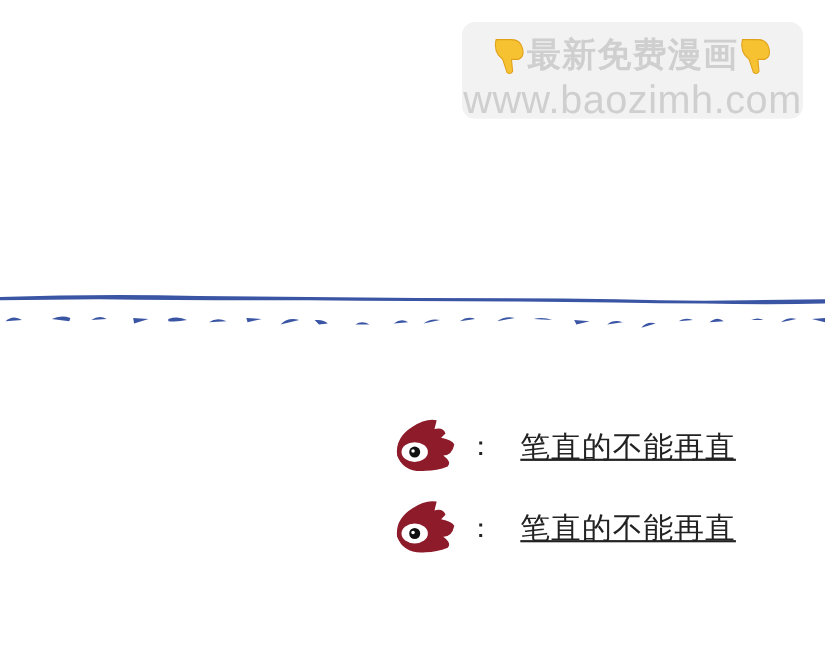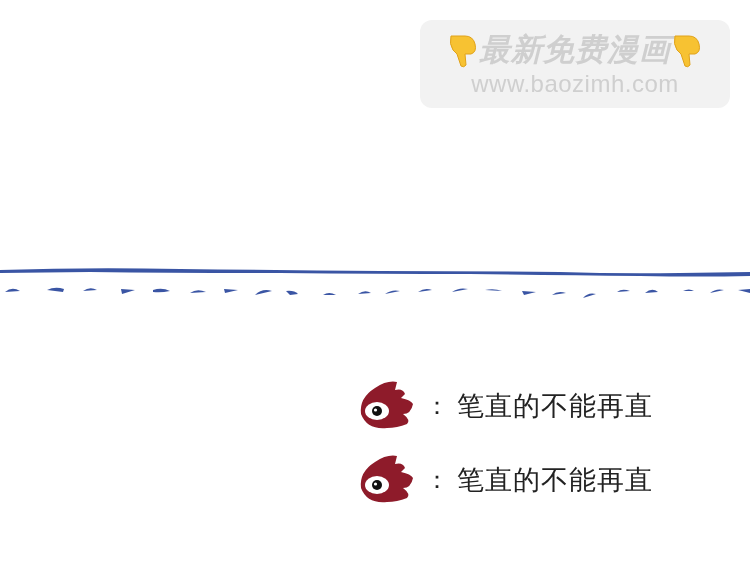--- a/index.html
+++ b/index.html
@@ -6,40 +6,40 @@
     body {
       width: 750px; height: 586px; background: #ffffff; position: relative; overflow: hidden;
       font-family: "DejaVu Sans", "Liberation Sans", sans-serif;
     }
     .watermark {
       position: absolute; left: 420px; top: 20px; width: 310px; height: 88px;
       background: #f2f2f2; border-radius: 12px;
     }
     .wm-top {
       position: absolute; left: 0; top: 10px; width: 100%; height: 40px;
-      display: flex; align-items: center; justify-content: center; gap: 0; font-style: italic;
+      display: flex; align-items: center; justify-content: center; gap: 0;
     }
     .wm-title {
       font-size: 31px; color: #cfcfcf; letter-spacing: 1px; font-weight: bold;
     }
     .wm-hand { width: 32px; height: 36px; }
     .wm-url {
       position: absolute; left: 0; top: 50px; width: 100%; text-align: center;
-      font-family: "Liberation Sans", sans-serif; font-size: 24px; color: #cfcfcf;
+      font-family: "Liberation Sans", sans-serif; font-size: 36px; color: #cfcfcf;
       letter-spacing: 0.5px;
     }
     .divider { position: absolute; left: 0; top: 262px; width: 750px; height: 40px; }
     .credit {
       position: absolute; left: 357px; height: 52px; display: flex; align-items: center;
     }
     .credit-1 { top: 380px; }
     .credit-2 { top: 454px; }
     .weibo { width: 58px; height: 52px; }
     .colon { font-size: 24px; color: #222; margin-left: 10px; width: 30px; }
-    .credit-text { font-size: 27px; color: #222; letter-spacing: 1px; margin-left: 2px; }
+    .credit-text { font-size: 27px; color: #222; letter-spacing: 1px; margin-left: 18px; text-decoration: underline; }
   </style>
 </head>
 <body>
 
 <div class="watermark">
   <div class="wm-top">
     <svg class="wm-hand" viewBox="0 0 32 36">
       <path d="M4 4 Q2 12 6 18 L10 22 L14 34 Q17 36 19 33 L18 22 L24 22 Q30 20 28 12 Q26 4 18 4 Z" fill="#f7c232" stroke="#e0a21a" stroke-width="1"></path>
     </svg>
     <span class="wm-title">最新免费漫画</span>

